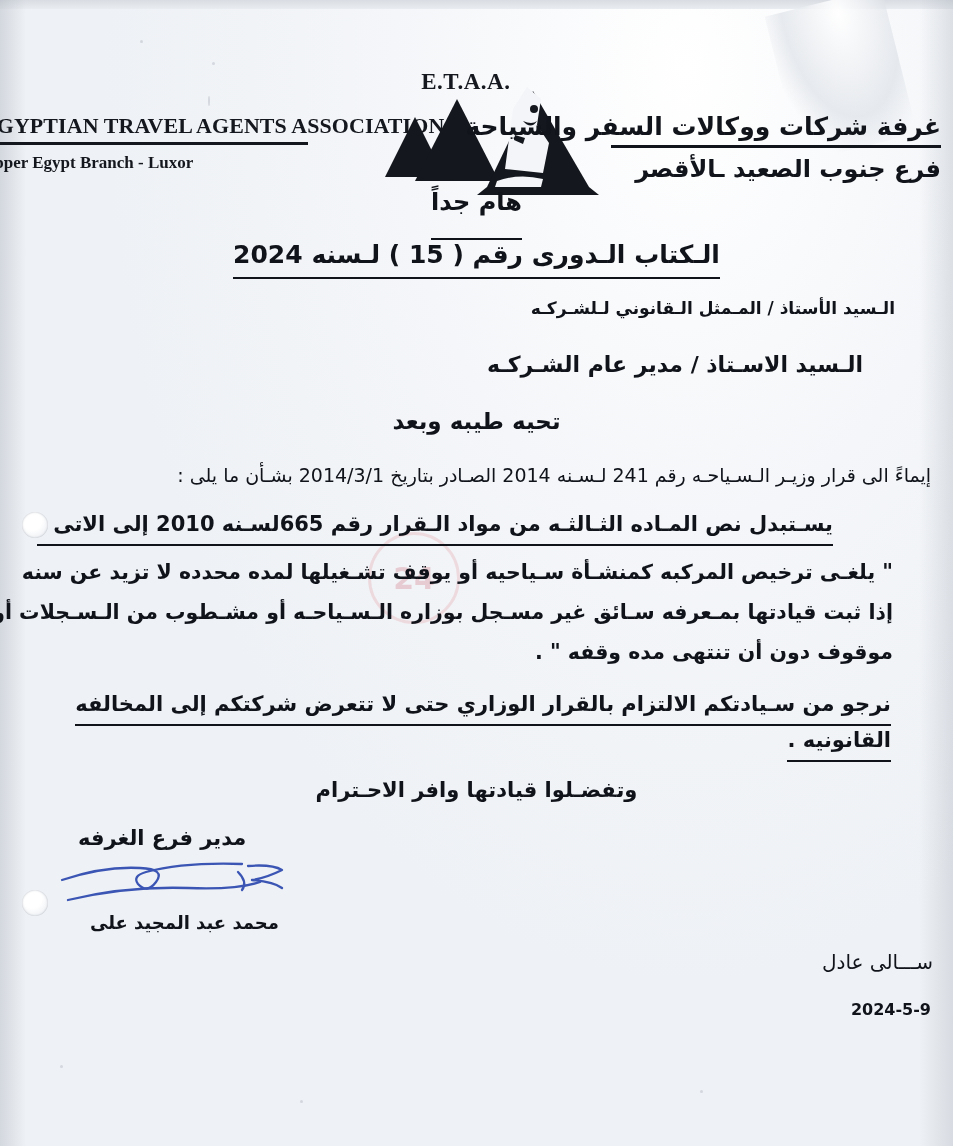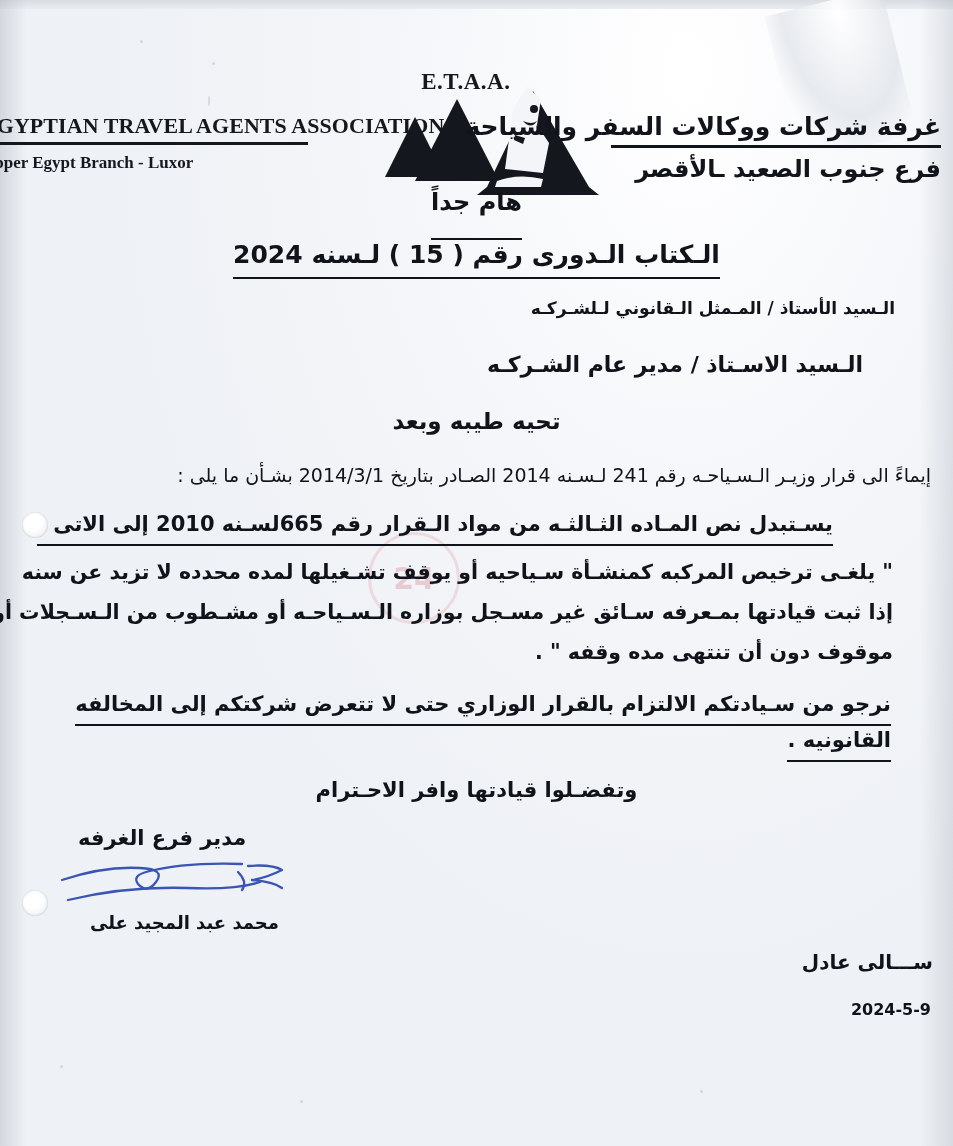--- a/index.html
+++ b/index.html
@@ -157,21 +157,21 @@
   #signer-title {
     top: 826px; left: 78px; font-size: 21px; font-weight: 700; direction: rtl;
   }
   #signer-name {
     top: 912px; left: 62px; font-size: 18px; font-weight: 700; direction: rtl;
     letter-spacing: .5px;
     margin-left: 28px;
   }
 
   #footer-name {
-    top: 950px; right: 20px; font-size: 20px; font-weight: 700; direction: rtl;
+    top: 950px; right: 20px; font-size: 20px; font-weight: 400; direction: rtl;
   }
   #footer-date {
     top: 1000px; right: 22px; font-size: 16px; font-weight: 700;
     font-family: "DejaVu Sans", sans-serif; direction: ltr;
   }
 
   
   #signature { position: absolute; left: 52px; top: 852px; width: 250px; height: 70px; }
 
   

